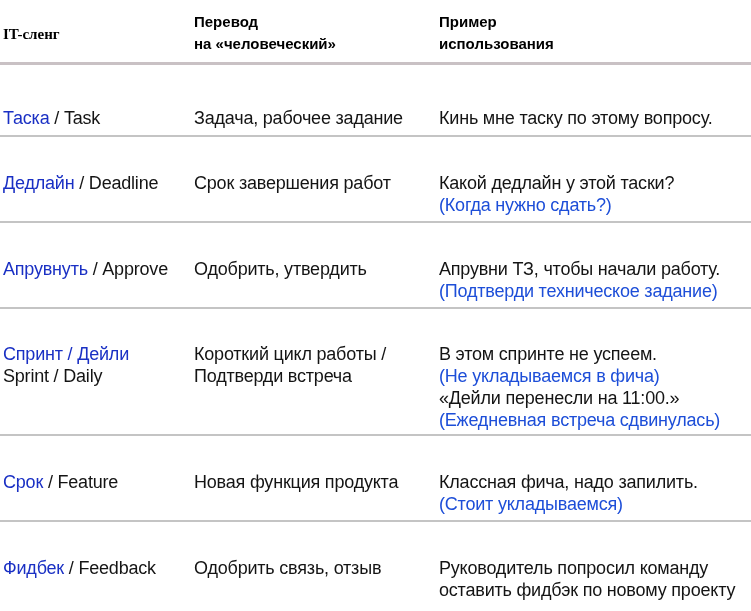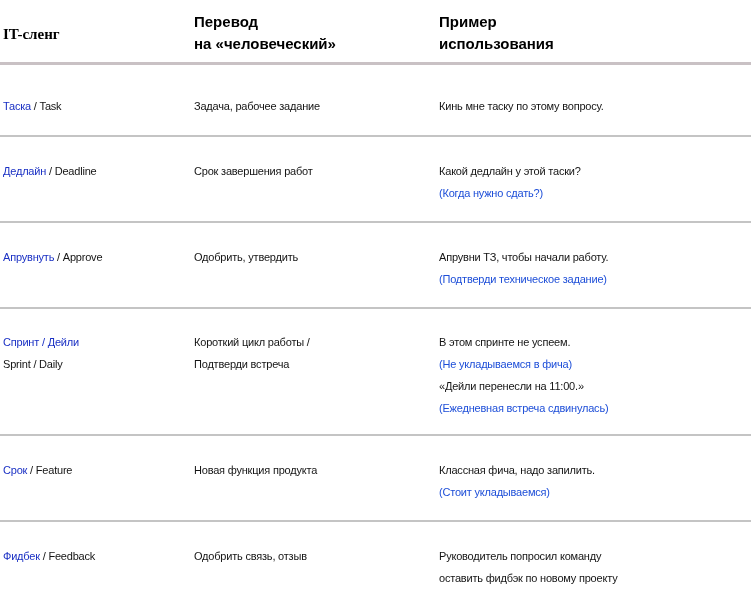--- a/index.html
+++ b/index.html
@@ -52,22 +52,22 @@
       height: 2px;
       background: #c4c4c4;
     }
     .row {
       position: absolute;
       left: 0;
       width: 751px;
     }
     .cell {
       position: absolute;
-      top: 4px;
-      font-size: 11px;
+      top: 16px;
+      font-size: 18px;
       line-height: 22px;
       white-space: nowrap;
       letter-spacing: -0.2px;
     }
     .cell.c1 { left: 3px; }
     .cell.c2 { left: 194px; }
     .cell.c3 { left: 439px; }
     .term-ru { color: #1a30c4; }
     .term-sep { color: #141414; }
     .term-en { color: #141414; }

